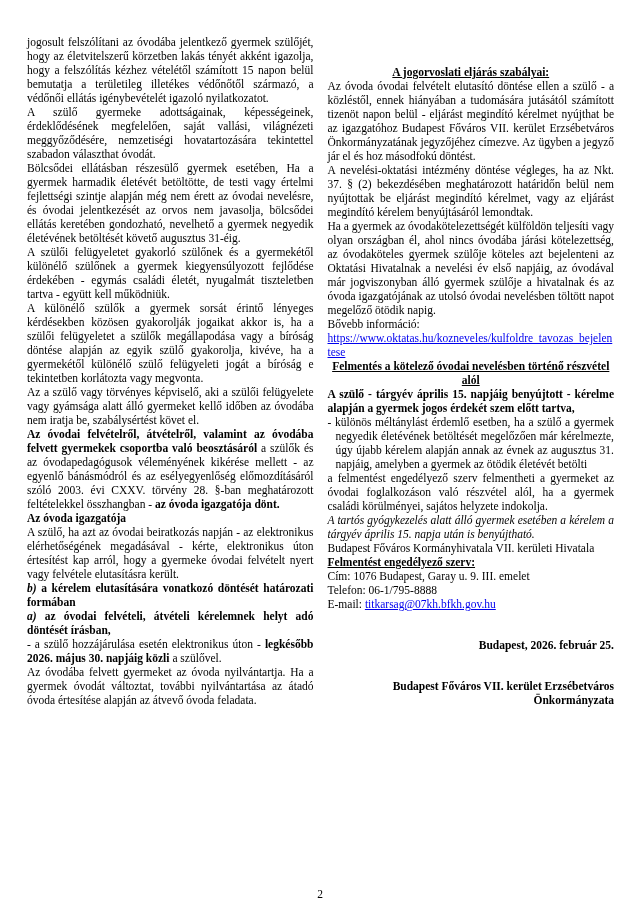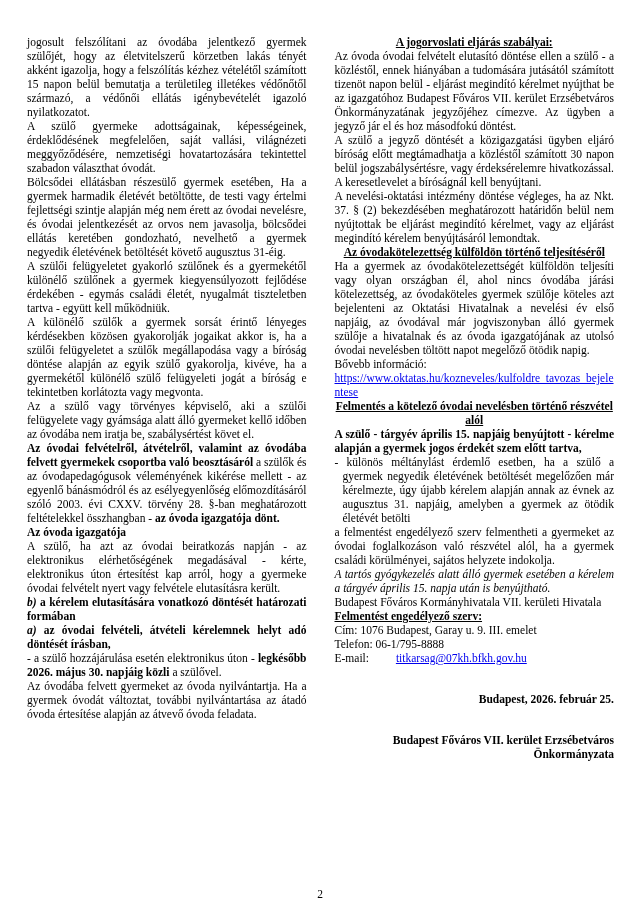--- a/index.html
+++ b/index.html
@@ -14,22 +14,23 @@
     margin: 0 auto;
     background: #ffffff;
     font-family: "Liberation Serif", "DejaVu Serif", serif;
     font-size: 11.5px;
     line-height: 14px;
     color: #000000;
     overflow: hidden;
   }
   .cols {
     display: flex;
-    gap: 28px;
+    gap: 14px;
     padding: 35px 26px 0 27px;
+    align-items: flex-end;
   }
   .col {
     flex: 1 1 0;
     min-width: 0;
   }
   .col p {
     margin: 0;
     text-align: justify;
     overflow-wrap: break-word;
   }
@@ -72,34 +73,32 @@
         <p class="gap1"><span class="b">Az óvoda igazgatója</span></p>
         <p class="gap1"><span>A szülő, ha azt az óvodai beiratkozás napján - az elektronikus elérhetőségének megadásával - kérte, elektronikus úton értesítést kap arról, hogy a gyermeke óvodai felvételt nyert vagy felvétele elutasításra került.</span></p>
         <p><span class="b i">b)</span><span class="b"> a kérelem elutasítására vonatkozó döntését határozati formában</span></p>
         <p><span class="b i">a)</span><span class="b"> az óvodai felvételi, átvételi kérelemnek helyt adó döntését írásban,</span></p>
         <p><span>- a szülő hozzájárulása esetén elektronikus úton - </span><span class="b">legkésőbb 2026. május 30. napjáig közli</span><span> a szülővel.</span></p>
         <p class="gap1"><span>Az óvodába felvett gyermeket az óvoda nyilvántartja. Ha a gyermek óvodát változtat, további nyilvántartása az átadó óvoda értesítése alapján az átvevő óvoda feladata.</span></p>
       </div>
     <div class="col">
         <p class="center"><span class="b u">A jogorvoslati eljárás szabályai:</span></p>
         <p class="gap1"><span>Az óvoda óvodai felvételt elutasító döntése ellen a szülő - a közléstől, ennek hiányában a tudomására jutásától számított tizenöt napon belül - eljárást megindító kérelmet nyújthat be az igazgatóhoz Budapest Főváros VII. kerület Erzsébetváros Önkormányzatának jegyzőjéhez címezve. Az ügyben a jegyző jár el és hoz másodfokú döntést.</span></p>
-        <p><span>A szülő a jegyző döntését a közigazgatási ügyben eljáró bíróság előtt megtámadhatja a közléstől számított 30 napon belül jogszabálysértésre, vagy érdeksérelemre hivatkozással. A keresetlevelet a bíróságnál kell benyújtani.</span></p>
         <p><span>A nevelési-oktatási intézmény döntése végleges, ha az Nkt. 37. § (2) bekezdésében meghatározott határidőn belül nem nyújtottak be eljárást megindító kérelmet, vagy az eljárást megindító kérelem benyújtásáról lemondtak.</span></p>
-        <p class="gap1 center"><span class="b u">Az óvodakötelezettség külföldön történő teljesítéséről</span></p>
         <p class="gap1"><span>Ha a gyermek az óvodakötelezettségét külföldön teljesíti vagy olyan országban él, ahol nincs óvodába járási kötelezettség, az óvodaköteles gyermek szülője köteles azt bejelenteni az Oktatási Hivatalnak a nevelési év első napjáig, az óvodával már jogviszonyban álló gyermek szülője a hivatalnak és az óvoda igazgatójának az utolsó óvodai nevelésben töltött napot megelőző ötödik napig.</span></p>
         <p class="leftal"><span>Bővebb információ:</span></p>
         <p class="leftal"><a href="#" class="link" style="color: rgb(0, 0, 238);">https://www.oktatas.hu/kozneveles/kulfoldre_tavozas_bejelentese</a></p>
         <p class="gap1 center"><span class="b u">Felmentés a kötelező óvodai nevelésben történő részvétel alól</span></p>
         <p class="gap1"><span class="b">A szülő - tárgyév április 15. napjáig benyújtott - kérelme alapján a gyermek jogos érdekét szem előtt tartva,</span></p>
         <p class="hang"><span>- különös méltánylást érdemlő esetben, ha a szülő a gyermek negyedik életévének betöltését megelőzően már kérelmezte, úgy újabb kérelem alapján annak az évnek az augusztus 31. napjáig, amelyben a gyermek az ötödik életévét betölti</span></p>
         <p><span>a felmentést engedélyező szerv felmentheti a gyermeket az óvodai foglalkozáson való részvétel alól, ha a gyermek családi körülményei, sajátos helyzete indokolja.</span></p>
         <p><span class="i">A tartós gyógykezelés alatt álló gyermek esetében a kérelem a tárgyév április 15. napja után is benyújtható.</span></p>
         <p class="gap1 leftal"><span>Budapest Főváros Kormányhivatala VII. kerületi Hivatala</span></p>
         <p class="gap1 leftal"><span class="b u">Felmentést engedélyező szerv:</span></p>
         <p class="leftal"><span>Cím: 1076 Budapest, Garay u. 9. III. emelet</span></p>
         <p class="leftal"><span>Telefon: 06-1/795-8888</span></p>
-        <p class="leftal"><span>E-mail: </span><a href="#" class="link" style="color: rgb(0, 0, 238); margin-left: 24px;">titkarsag@07kh.bfkh.gov.hu</a></p>
+        <p class="leftal"><span>E-mail: </span><a href="#" class="link" style="color: rgb(0, 0, 238);">titkarsag@07kh.bfkh.gov.hu</a></p>
         <p class="gap2 right"><span class="b">Budapest, 2026. február 25.</span></p>
         <p class="gap2 right"><span class="b">Budapest Főváros VII. kerület Erzsébetváros Önkormányzata</span></p>
       </div>
   </div>
   <div class="footer">2</div>
 </div>
 
 </body></html>

